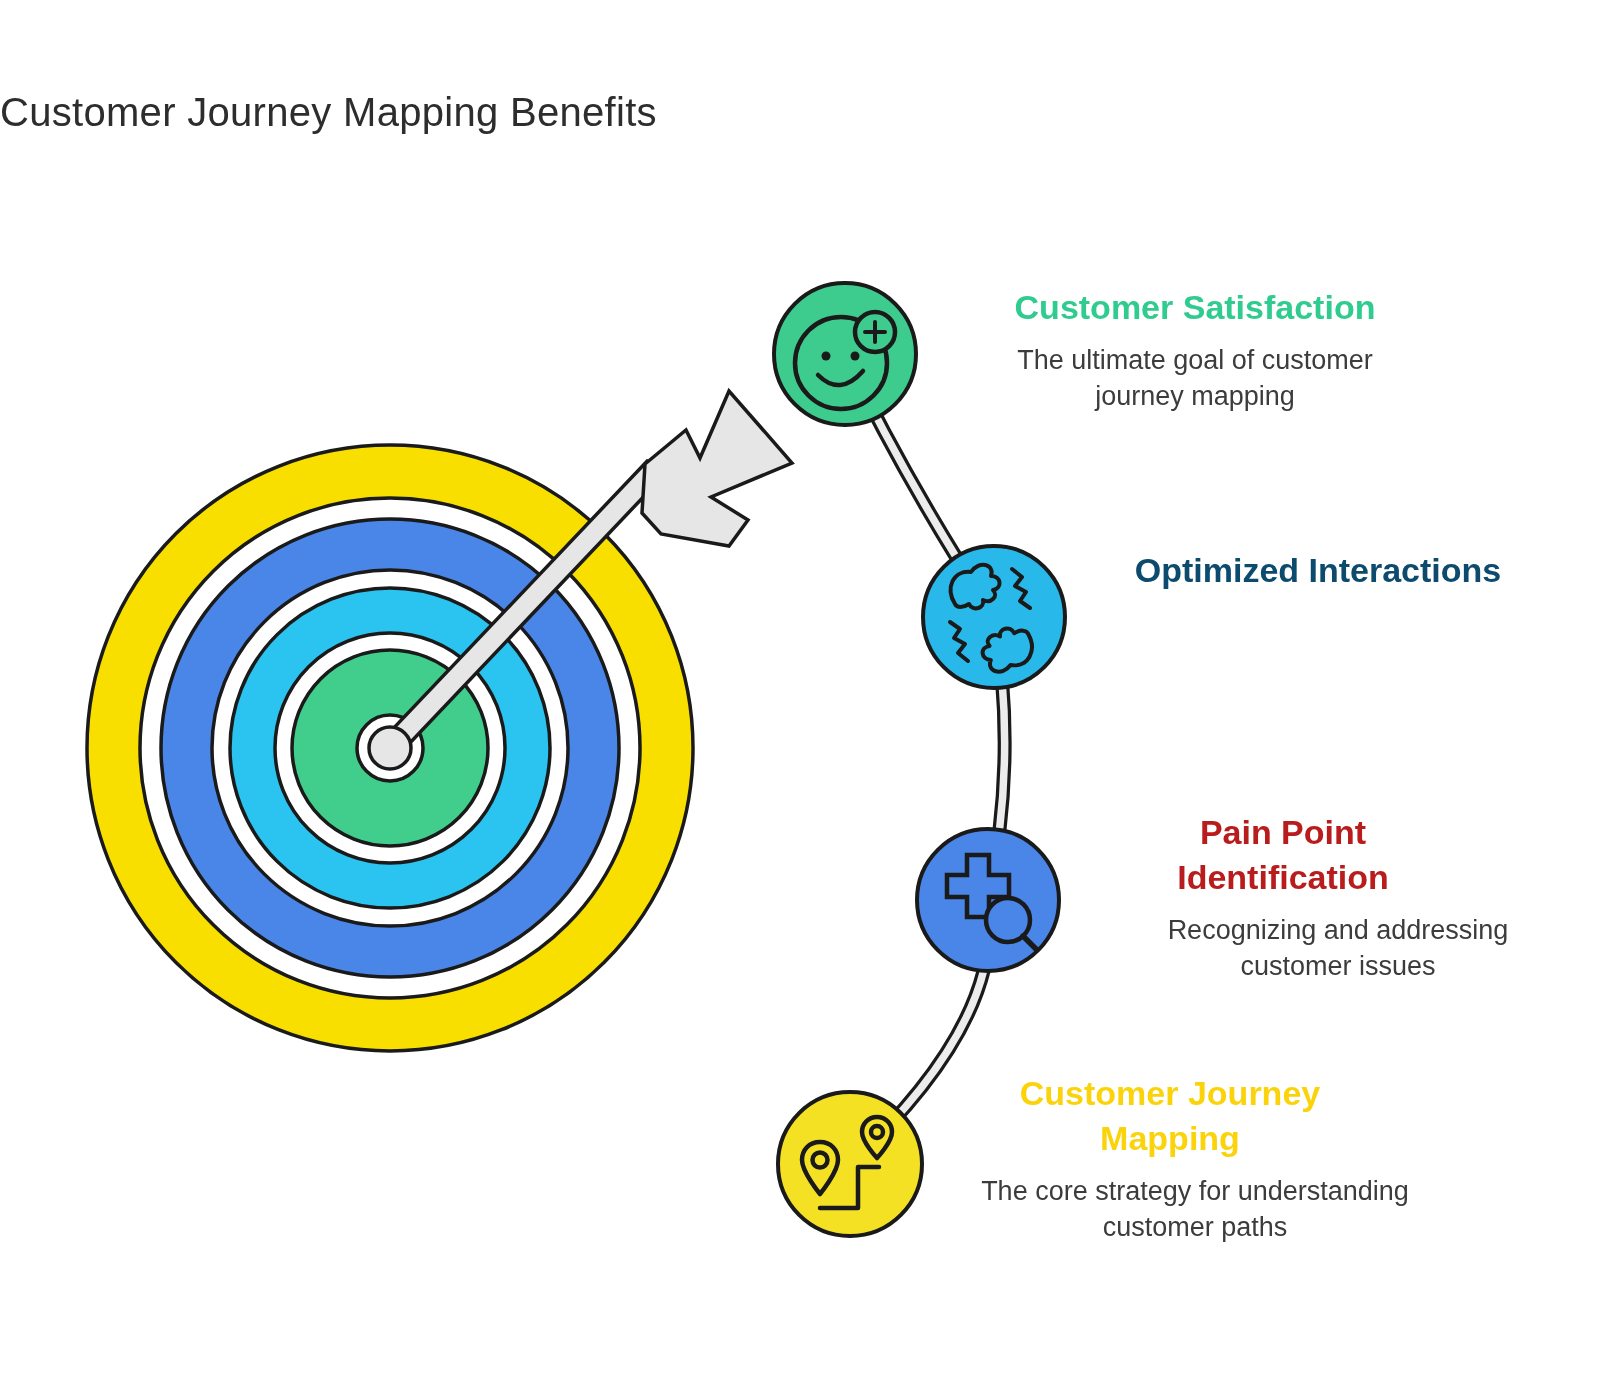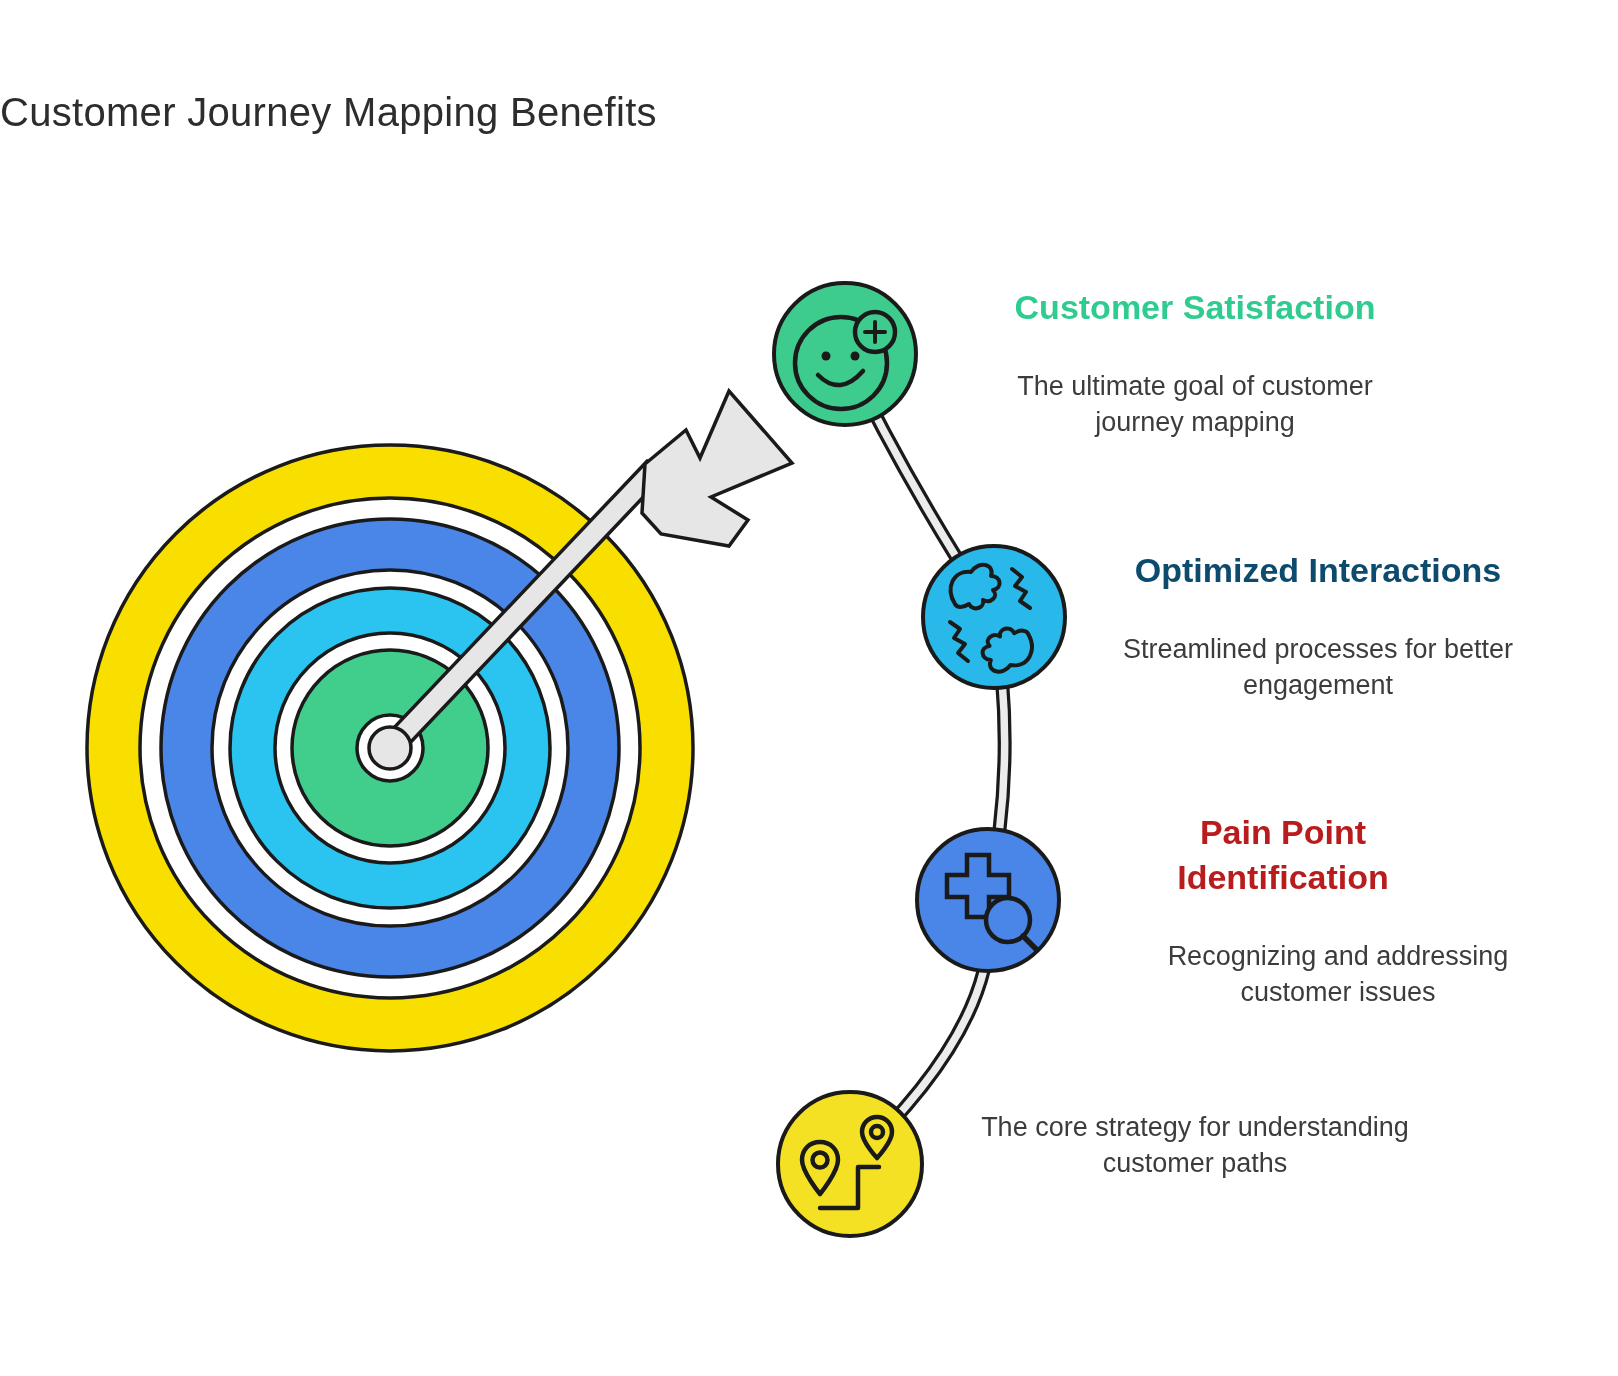--- a/index.html
+++ b/index.html
@@ -22,21 +22,21 @@
   .s2{left:1118px;top:548px;width:400px;}
   .s3{left:1118px;top:810px;width:440px;}
   .s4{left:975px;top:1071px;width:440px;}
   .benefit-heading{font-size:34px;font-weight:700;line-height:45px;}
   .s3 .benefit-heading{width:330px;}
   .s4 .benefit-heading{width:390px;}
   .c-green{color:#2fcb8f;}
   .c-cyan{color:#0c4a6e;}
   .c-blue{color:#b91c1c;}
   .c-yellow{color:#fbd30b;}
-  .benefit-desc{font-size:27px;line-height:36px;color:#3c3c3c;margin-top:38px;}
+  .benefit-desc{font-size:27px;line-height:36px;color:#3c3c3c;margin-top:12px;}
 </style>
 </head>
 <body>
 
 <div class="canvas">
 
   <svg class="bg-svg" width="1618" height="1376" viewBox="0 0 1618 1376">
 
     <g>
       <path d="M 845 354 Q 905 480 994 617 Q 1018 758 988 900 Q 1005 1020 850 1164" fill="none" stroke="#1a1a1a" stroke-width="14"></path>
@@ -107,25 +107,25 @@
     </g>
   </svg>
 
   <div class="section s1">
     <div class="benefit-heading c-green">Customer Satisfaction</div>
     <div class="benefit-desc">The ultimate goal of customer journey mapping</div>
   </div>
 
   <div class="section s2">
     <div class="benefit-heading c-cyan">Optimized Interactions</div>
-    <div class="benefit-desc">Streamlined processes for better engagement</div>
   </div>
 
   <div class="section s3">
     <div class="benefit-heading c-blue">Pain Point Identification</div>
     <div class="benefit-desc">Recognizing and addressing customer issues</div>
   </div>
 
   <div class="section s4">
+    <div class="benefit-heading c-yellow">Customer Journey Mapping</div>
     <div class="benefit-desc">The core strategy for understanding customer paths</div>
   </div>
 
 </div>
 
 </body></html>

